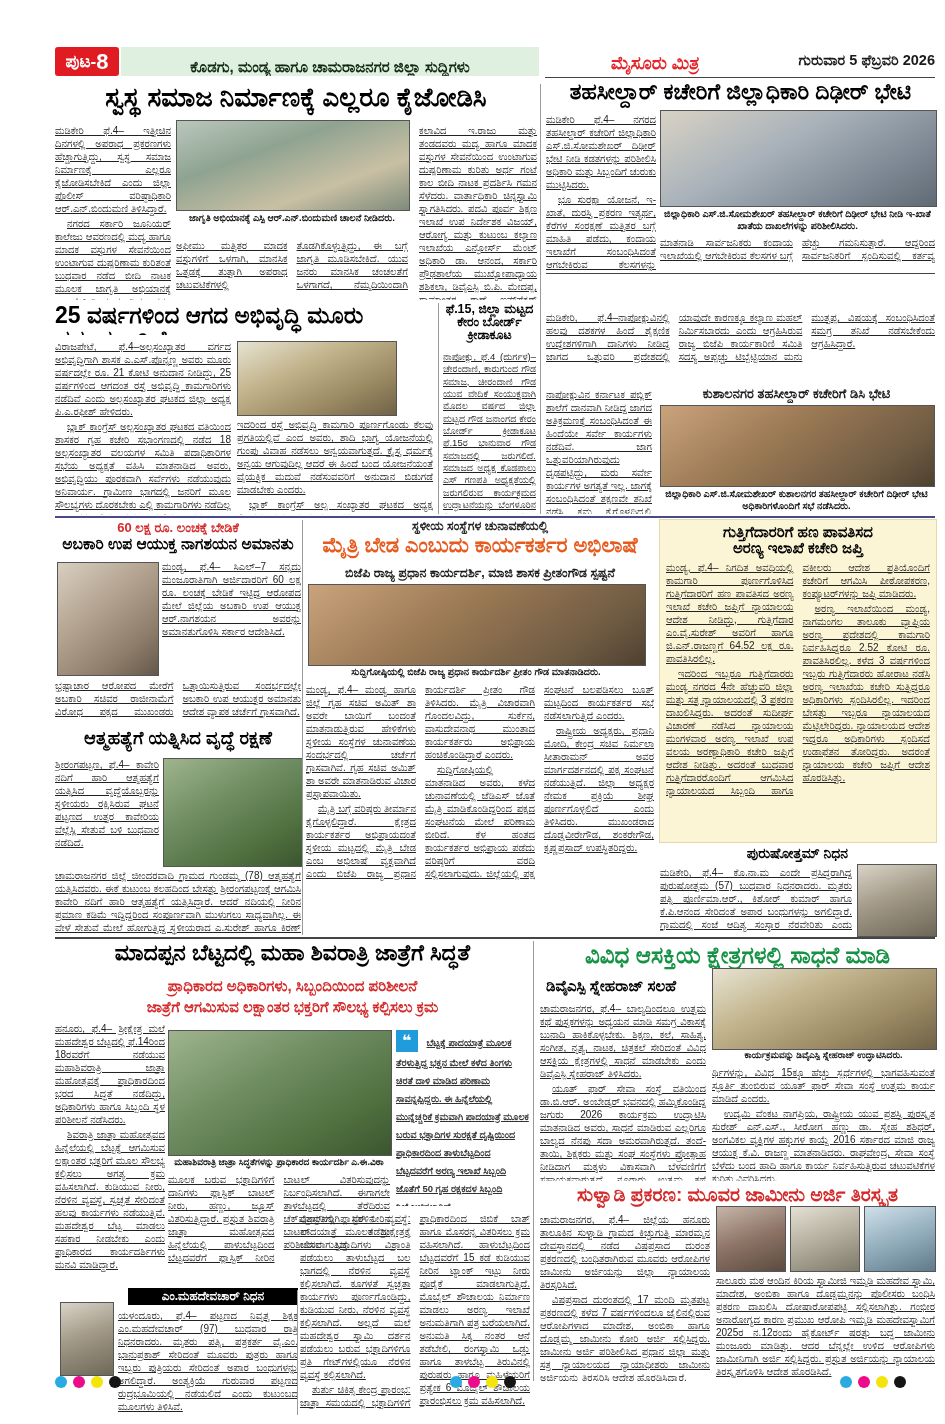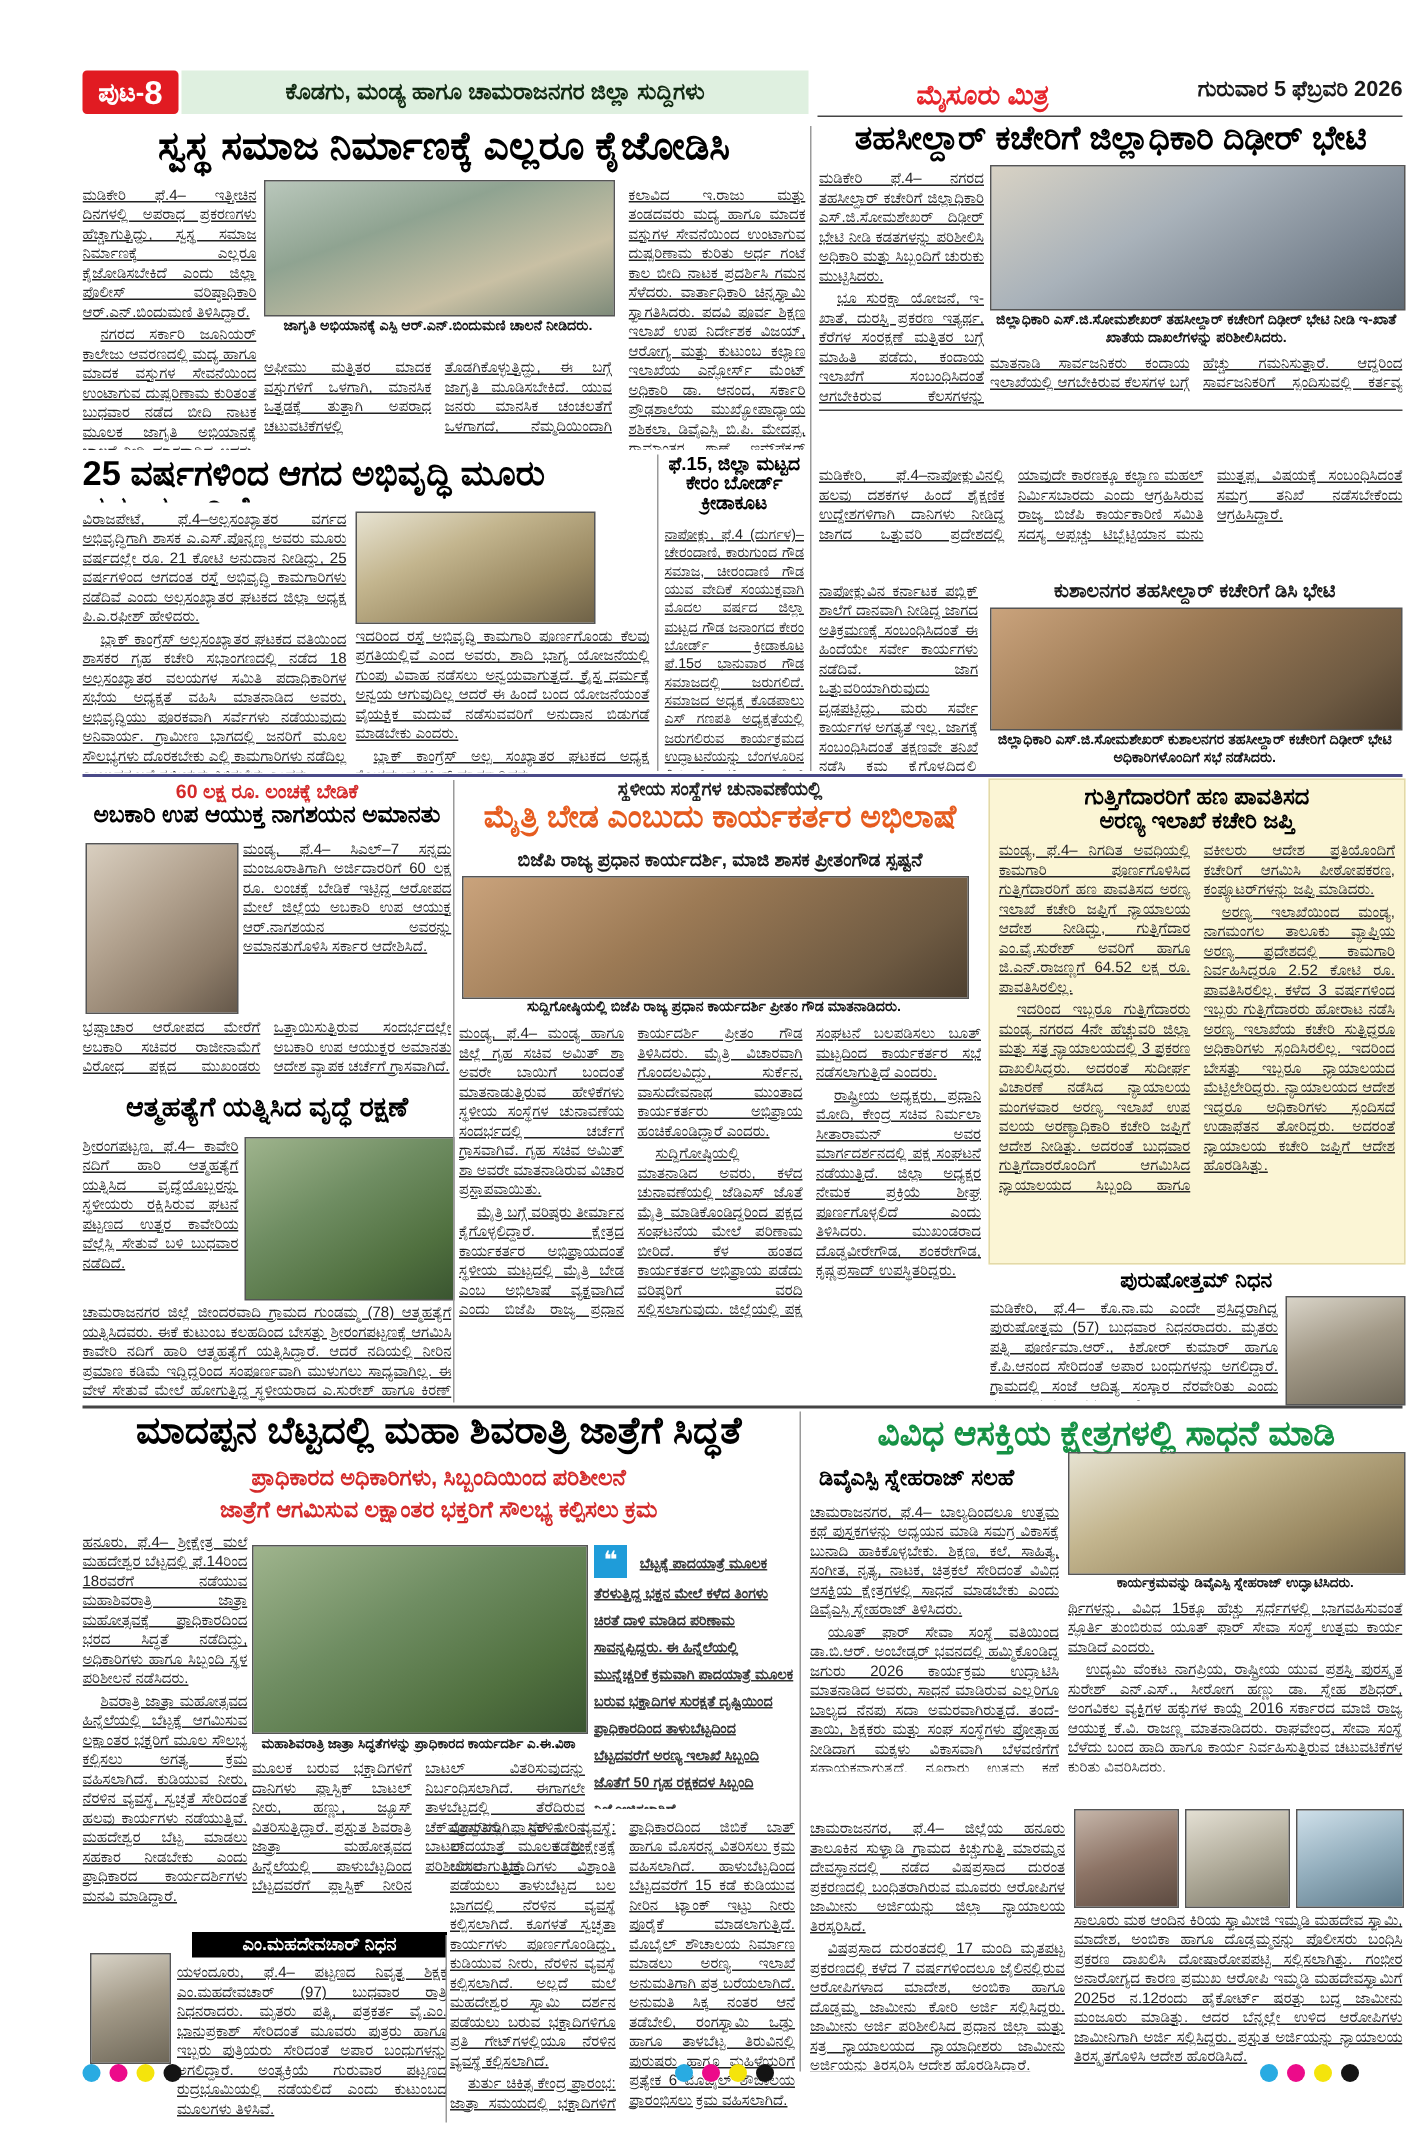--- a/index.html
+++ b/index.html
@@ -34,21 +34,21 @@
 </style>
 </head>
 <body>
 
 <div id="page">
 
   <div class="abs badge" style="left:55px;top:47px;width:64px;height:29px;border-radius:3px;">
     <span style="font-size:17px;font-weight:bold;">ಪುಟ-</span>
     <span style="font-size:22px;font-weight:bold;">8</span>
   </div>
-  <div class="abs" style="left:121px;top:47px;width:418px;height:29px;background:#dff0e0;display:flex;align-items:center;justify-content:center;">
+  <div class="abs" style="left:121px;top:47px;width:418px;height:29px;background:#dff0e0;display:flex;align-items:flex-end;justify-content:center;">
     <span style="font-size:15px;font-weight:bold;color:#102810;">ಕೊಡಗು, ಮಂಡ್ಯ ಹಾಗೂ ಚಾಮರಾಜನಗರ ಜಿಲ್ಲಾ ಸುದ್ದಿಗಳು</span>
   </div>
   <div class="abs" style="left:580px;top:50px;width:150px;height:26px;display:flex;align-items:center;justify-content:center;">
     <span style="font-size:18px;font-weight:bold;color:#e6252b;transform:skewX(-6deg);">ಮೈಸೂರು ಮಿತ್ರ</span>
   </div>
   <div class="abs" style="left:730px;top:52px;width:205px;height:22px;text-align:right;font-size:14.5px;font-weight:bold;">ಗುರುವಾರ 5 ಫೆಬ್ರವರಿ 2026</div>
   <div class="hrule" style="left:545px;top:77px;width:390px;"></div>
 
   <div class="abs hl" style="left:55px;top:84px;width:482px;height:36px;font-size:26px;text-align:center;">ಸ್ವಸ್ಥ ಸಮಾಜ ನಿರ್ಮಾಣಕ್ಕೆ ಎಲ್ಲರೂ ಕೈಜೋಡಿಸಿ</div>
   <div class="abs bt" style="left:55px;top:124px;width:116px;height:176px;">
@@ -157,21 +157,21 @@
   </div>
 
   <div class="abs hl" style="left:660px;top:846px;width:275px;height:17px;font-size:14px;text-align:center;">ಪುರುಷೋತ್ತಮ್ ನಿಧನ</div>
   <div class="abs bt" style="left:660px;top:866px;width:192px;height:68px;">
     <p>ಮಡಿಕೇರಿ, ಫೆ.4– ಕೊ.ನಾ.ಮ ಎಂದೇ ಪ್ರಸಿದ್ಧರಾಗಿದ್ದ ಪುರುಷೋತ್ತಮ (57) ಬುಧವಾರ ನಿಧನರಾದರು. ಮೃತರು ಪತ್ನಿ ಪೂರ್ಣಿಮಾ.ಆರ್., ಕಿಶೋರ್ ಕುಮಾರ್ ಹಾಗೂ ಕೆ.ಪಿ.ಆನಂದ ಸೇರಿದಂತೆ ಅಪಾರ ಬಂಧುಗಳನ್ನು ಅಗಲಿದ್ದಾರೆ. ಗ್ರಾಮದಲ್ಲಿ ಸಂಜೆ ಆದಿತ್ಯ ಸಂಸ್ಕಾರ ನೆರವೇರಿತು ಎಂದು ಕುಟುಂಬದ ಮೂಲಗಳು ತಿಳಿಸಿವೆ.</p>
   </div>
   <div class="portrait" style="left:857px;top:864px;width:78px;height:71px;"></div>
 
   <div class="hrule" style="left:55px;top:937px;width:880px;height:2px;"></div>
 
-  <div class="abs hl" style="left:55px;top:941px;width:475px;height:34px;font-size:25px;text-align:center;">ಮಾದಪ್ಪನ ಬೆಟ್ಟದಲ್ಲಿ ಮಹಾ ಶಿವರಾತ್ರಿ ಜಾತ್ರೆಗೆ ಸಿದ್ಧತೆ</div>
+  <div class="abs hl" style="left:55px;top:941px;width:475px;height:34px;font-size:22px;text-align:center;">ಮಾದಪ್ಪನ ಬೆಟ್ಟದಲ್ಲಿ ಮಹಾ ಶಿವರಾತ್ರಿ ಜಾತ್ರೆಗೆ ಸಿದ್ಧತೆ</div>
   <div class="abs kick red-head" style="left:55px;top:977px;width:475px;height:20px;font-size:15px;">ಪ್ರಾಧಿಕಾರದ ಅಧಿಕಾರಿಗಳು, ಸಿಬ್ಬಂದಿಯಿಂದ ಪರಿಶೀಲನೆ</div>
   <div class="abs kick red-head" style="left:55px;top:998px;width:475px;height:20px;font-size:15px;">ಜಾತ್ರೆಗೆ ಆಗಮಿಸುವ ಲಕ್ಷಾಂತರ ಭಕ್ತರಿಗೆ ಸೌಲಭ್ಯ ಕಲ್ಪಿಸಲು ಕ್ರಮ</div>
   <div class="abs bt" style="left:55px;top:1022px;width:110px;height:260px;">
     <p>ಹನೂರು, ಫೆ.4– ಶ್ರೀಕ್ಷೇತ್ರ ಮಲೆ ಮಹದೇಶ್ವರ ಬೆಟ್ಟದಲ್ಲಿ ಫೆ.14ರಿಂದ 18ರವರೆಗೆ ನಡೆಯುವ ಮಹಾಶಿವರಾತ್ರಿ ಜಾತ್ರಾ ಮಹೋತ್ಸವಕ್ಕೆ ಪ್ರಾಧಿಕಾರದಿಂದ ಭರದ ಸಿದ್ಧತೆ ನಡೆದಿದ್ದು, ಅಧಿಕಾರಿಗಳು ಹಾಗೂ ಸಿಬ್ಬಂದಿ ಸ್ಥಳ ಪರಿಶೀಲನೆ ನಡೆಸಿದರು.</p>
     <p>ಶಿವರಾತ್ರಿ ಜಾತ್ರಾ ಮಹೋತ್ಸವದ ಹಿನ್ನೆಲೆಯಲ್ಲಿ ಬೆಟ್ಟಕ್ಕೆ ಆಗಮಿಸುವ ಲಕ್ಷಾಂತರ ಭಕ್ತರಿಗೆ ಮೂಲ ಸೌಲಭ್ಯ ಕಲ್ಪಿಸಲು ಅಗತ್ಯ ಕ್ರಮ ವಹಿಸಲಾಗಿದೆ. ಕುಡಿಯುವ ನೀರು, ನೆರಳಿನ ವ್ಯವಸ್ಥೆ, ಸ್ವಚ್ಛತೆ ಸೇರಿದಂತೆ ಹಲವು ಕಾರ್ಯಗಳು ನಡೆಯುತ್ತಿವೆ. ಮಹದೇಶ್ವರ ಬೆಟ್ಟ ಮಾಡಲು ಸಹಕಾರ ನೀಡಬೇಕು ಎಂದು ಪ್ರಾಧಿಕಾರದ ಕಾರ್ಯದರ್ಶಿಗಳು ಮನವಿ ಮಾಡಿದ್ದಾರೆ.</p>
   </div>
   <div class="photo ph-e" style="left:168px;top:1030px;width:222px;height:124px;"></div>
   <div class="abs cap" style="left:168px;top:1157px;width:222px;height:13px;font-size:9px;">ಮಹಾಶಿವರಾತ್ರಿ ಜಾತ್ರಾ ಸಿದ್ಧತೆಗಳನ್ನು ಪ್ರಾಧಿಕಾರದ ಕಾರ್ಯದರ್ಶಿ ಎ.ಈ.ವಿಠಾ ಪರಿಶೀಲಿಸಿದರು.</div>
   <div class="abs bt c2" style="left:168px;top:1173px;width:222px;height:108px;">
     <p>ಮೂಲಕ ಬರುವ ಭಕ್ತಾದಿಗಳಿಗೆ ದಾನಿಗಳು ಪ್ಲಾಸ್ಟಿಕ್ ಬಾಟಲ್ ನೀರು, ಹಣ್ಣು, ಜ್ಯೂಸ್ ವಿತರಿಸುತ್ತಿದ್ದಾರೆ. ಪ್ರಸ್ತುತ ಶಿವರಾತ್ರಿ ಜಾತ್ರಾ ಮಹೋತ್ಸವದ ಹಿನ್ನೆಲೆಯಲ್ಲಿ ಪಾಳುಬೆಟ್ಟದಿಂದ ಬೆಟ್ಟದವರೆಗೆ ಪ್ಲಾಸ್ಟಿಕ್ ನೀರಿನ ಬಾಟಲ್ ವಿತರಿಸುವುದನ್ನು ನಿರ್ಬಂಧಿಸಲಾಗಿದೆ. ಈಗಾಗಲೇ ತಾಳಬೆಟ್ಟದಲ್ಲಿ ತೆರೆದಿರುವ ಚೆಕ್‌ಪೋಸ್ಟ್‌ನಲ್ಲಿ ಪ್ಲಾಸ್ಟಿಕ್ ನೀರಿನ ಬಾಟಲ್ ತಡೆದು ಪರಿಶೀಲಿಸಲಾಗುತ್ತಿದೆ.</p>
@@ -203,20 +203,21 @@
     <p>ಯೂತ್ ಫಾರ್ ಸೇವಾ ಸಂಸ್ಥೆ ವತಿಯಿಂದ ಡಾ.ಬಿ.ಆರ್. ಅಂಬೇಡ್ಕರ್ ಭವನದಲ್ಲಿ ಹಮ್ಮಿಕೊಂಡಿದ್ದ ಜಗುರು 2026 ಕಾರ್ಯಕ್ರಮ ಉದ್ಘಾಟಿಸಿ ಮಾತನಾಡಿದ ಅವರು, ಸಾಧನೆ ಮಾಡಿರುವ ಎಲ್ಲರಿಗೂ ಬಾಲ್ಯದ ನೆನಪು ಸದಾ ಅಮರವಾಗಿರುತ್ತದೆ. ತಂದೆ-ತಾಯಿ, ಶಿಕ್ಷಕರು ಮತ್ತು ಸಂಘ ಸಂಸ್ಥೆಗಳು ಪ್ರೋತ್ಸಾಹ ನೀಡಿದಾಗ ಮಕ್ಕಳು ವಿಕಾಸವಾಗಿ ಬೆಳವಣಿಗೆಗೆ ಸಹಾಯಕವಾಗುತ್ತದೆ. ನೂರಾರು ಉತ್ತಮ ಕಥೆ ಪುಸ್ತಕಗಳಿದ್ದು ಅವುಗಳನ್ನು ಸಂಗ್ರಹಿಸಿ ಓದಬೇಕು. ಪೋಷಕರು ಪುಸ್ತಕಗಳನ್ನು ತಾವು ಓದಿ ಮಕ್ಕಳು ಓದುವಂತೆ ಮಾಡುವುದು ಬಹಳ ಒಳ್ಳೆಯದು. ಪುಸ್ತಕಗಳಿಂದ ಬಹಳಷ್ಟು ವಿದ್ಯಾರ್ಥಿಗಳು ಪ್ರೇರಣೆಗಾಗಿ, ಸ್ವ ಅಧ್ಯಯನದಿಂದ ಉನ್ನತ ಸಾಧನೆ ಮಾಡಬಹುದು. ಕಲಿಕೆಗೆ ಆಸಕ್ತಿಯನ್ನು ಪುಸ್ತಕಗಳು ಹೆಚ್ಚಿಸುತ್ತವೆ. ಸರ್ಕಾರಿ ಶಾಲೆಯ ಸಾವಿರಾರು ವಿದ್ಯಾ</p>
   </div>
   <div class="photo ph-d" style="left:712px;top:968px;width:223px;height:80px;"></div>
   <div class="abs cap" style="left:712px;top:1050px;width:223px;height:13px;font-size:9px;">ಕಾರ್ಯಕ್ರಮವನ್ನು ಡಿವೈಎಸ್ಪಿ ಸ್ನೇಹರಾಜ್ ಉದ್ಘಾಟಿಸಿದರು.</div>
   <div class="abs bt" style="left:712px;top:1066px;width:223px;height:115px;">
     <p>ರ್ಥಿಗಳನ್ನು, ವಿವಿಧ 15ಕ್ಕೂ ಹೆಚ್ಚು ಸ್ಪರ್ಧೆಗಳಲ್ಲಿ ಭಾಗವಹಿಸುವಂತೆ ಸ್ಫೂರ್ತಿ ತುಂಬಿರುವ ಯೂತ್ ಫಾರ್ ಸೇವಾ ಸಂಸ್ಥೆ ಉತ್ತಮ ಕಾರ್ಯ ಮಾಡಿದೆ ಎಂದರು.</p>
     <p>ಉದ್ಯಮಿ ವೆಂಕಟ ನಾಗಪ್ರಿಯ, ರಾಷ್ಟ್ರೀಯ ಯುವ ಪ್ರಶಸ್ತಿ ಪುರಸ್ಕೃತ ಸುರೇಶ್ ಎನ್.ಎಸ್., ಸೀರೋಗ ಹಣ್ಣು ಡಾ. ಸ್ನೇಹ ಶಶಿಧರ್, ಅಂಗವಿಕಲ ವ್ಯಕ್ತಿಗಳ ಹಕ್ಕುಗಳ ಕಾಯ್ದೆ 2016 ಸರ್ಕಾರದ ಮಾಜಿ ರಾಜ್ಯ ಆಯುಕ್ತ ಕೆ.ವಿ. ರಾಜಣ್ಣ ಮಾತನಾಡಿದರು. ರಾಘವೇಂದ್ರ, ಸೇವಾ ಸಂಸ್ಥೆ ಬೆಳೆದು ಬಂದ ಹಾದಿ ಹಾಗೂ ಕಾರ್ಯ ನಿರ್ವಹಿಸುತ್ತಿರುವ ಚಟುವಟಿಕೆಗಳ ಕುರಿತು ವಿವರಿಸಿದರು.</p>
 
   </div>
 
+  <div class="abs hl red-head" style="left:540px;top:1185px;width:395px;height:24px;font-size:19px;text-align:center;">ಸುಳ್ವಾಡಿ ಪ್ರಕರಣ: ಮೂವರ ಜಾಮೀನು ಅರ್ಜಿ ತಿರಸ್ಕೃತ</div>
   <div class="abs bt" style="left:540px;top:1213px;width:170px;height:168px;">
     <p>ಚಾಮರಾಜನಗರ, ಫೆ.4– ಜಿಲ್ಲೆಯ ಹನೂರು ತಾಲೂಕಿನ ಸುಳ್ವಾಡಿ ಗ್ರಾಮದ ಕಿಚ್ಚುಗುತ್ತಿ ಮಾರಮ್ಮನ ದೇವಸ್ಥಾನದಲ್ಲಿ ನಡೆದ ವಿಷಪ್ರಸಾದ ದುರಂತ ಪ್ರಕರಣದಲ್ಲಿ ಬಂಧಿತರಾಗಿರುವ ಮೂವರು ಆರೋಪಿಗಳ ಜಾಮೀನು ಅರ್ಜಿಯನ್ನು ಜಿಲ್ಲಾ ನ್ಯಾಯಾಲಯ ತಿರಸ್ಕರಿಸಿದೆ.</p>
     <p>ವಿಷಪ್ರಸಾದ ದುರಂತದಲ್ಲಿ 17 ಮಂದಿ ಮೃತಪಟ್ಟ ಪ್ರಕರಣದಲ್ಲಿ ಕಳೆದ 7 ವರ್ಷಗಳಿಂದಲೂ ಜೈಲಿನಲ್ಲಿರುವ ಆರೋಪಿಗಳಾದ ಮಾದೇಶ, ಅಂಬಿಕಾ ಹಾಗೂ ದೊಡ್ಡಮ್ಮ ಜಾಮೀನು ಕೋರಿ ಅರ್ಜಿ ಸಲ್ಲಿಸಿದ್ದರು. ಜಾಮೀನು ಅರ್ಜಿ ಪರಿಶೀಲಿಸಿದ ಪ್ರಧಾನ ಜಿಲ್ಲಾ ಮತ್ತು ಸತ್ರ ನ್ಯಾಯಾಲಯದ ನ್ಯಾಯಾಧೀಶರು ಜಾಮೀನು ಅರ್ಜಿಯನ್ನು ತಿರಸ್ಕರಿಸಿ ಆದೇಶ ಹೊರಡಿಸಿದ್ದಾರೆ.</p>
 
   </div>
   <div class="portrait" style="left:716px;top:1206px;width:68px;height:64px;background:linear-gradient(160deg,#c6b6aa 0%,#8d7466 50%,#5c4a40 100%);"></div>
   <div class="portrait" style="left:790px;top:1206px;width:68px;height:64px;background:linear-gradient(160deg,#e4e0d4 0%,#b2ad9c 50%,#7e7a6a 100%);"></div>
   <div class="portrait" style="left:864px;top:1206px;width:70px;height:64px;background:linear-gradient(160deg,#cfe0ea 0%,#93aebd 50%,#5f7b8b 100%);"></div>
   <div class="abs bt" style="left:716px;top:1274px;width:219px;height:106px;">
     <p>ಸಾಲೂರು ಮಠ ಆಂದಿನ ಕಿರಿಯ ಸ್ವಾಮೀಜಿ ಇಮ್ಮಡಿ ಮಹದೇವ ಸ್ವಾಮಿ, ಮಾದೇಶ, ಅಂಬಿಕಾ ಹಾಗೂ ದೊಡ್ಡಮ್ಮನನ್ನು ಪೊಲೀಸರು ಬಂಧಿಸಿ ಪ್ರಕರಣ ದಾಖಲಿಸಿ ದೋಷಾರೋಪಪಟ್ಟಿ ಸಲ್ಲಿಸಲಾಗಿತ್ತು. ಗಂಭೀರ ಅನಾರೋಗ್ಯದ ಕಾರಣ ಪ್ರಮುಖ ಆರೋಪಿ ಇಮ್ಮಡಿ ಮಹದೇವಸ್ವಾಮಿಗೆ 2025ರ ನ.12ರಂದು ಹೈಕೋರ್ಟ್ ಷರತ್ತು ಬದ್ಧ ಜಾಮೀನು ಮಂಜೂರು ಮಾಡಿತ್ತು. ಆದರ ಬೆನ್ನಲ್ಲೇ ಉಳಿದ ಆರೋಪಿಗಳು ಜಾಮೀನಿಗಾಗಿ ಅರ್ಜಿ ಸಲ್ಲಿಸಿದ್ದರು. ಪ್ರಸ್ತುತ ಅರ್ಜಿಯನ್ನು ನ್ಯಾಯಾಲಯ ತಿರಸ್ಕೃತಗೊಳಿಸಿ ಆದೇಶ ಹೊರಡಿಸಿದೆ.</p>

